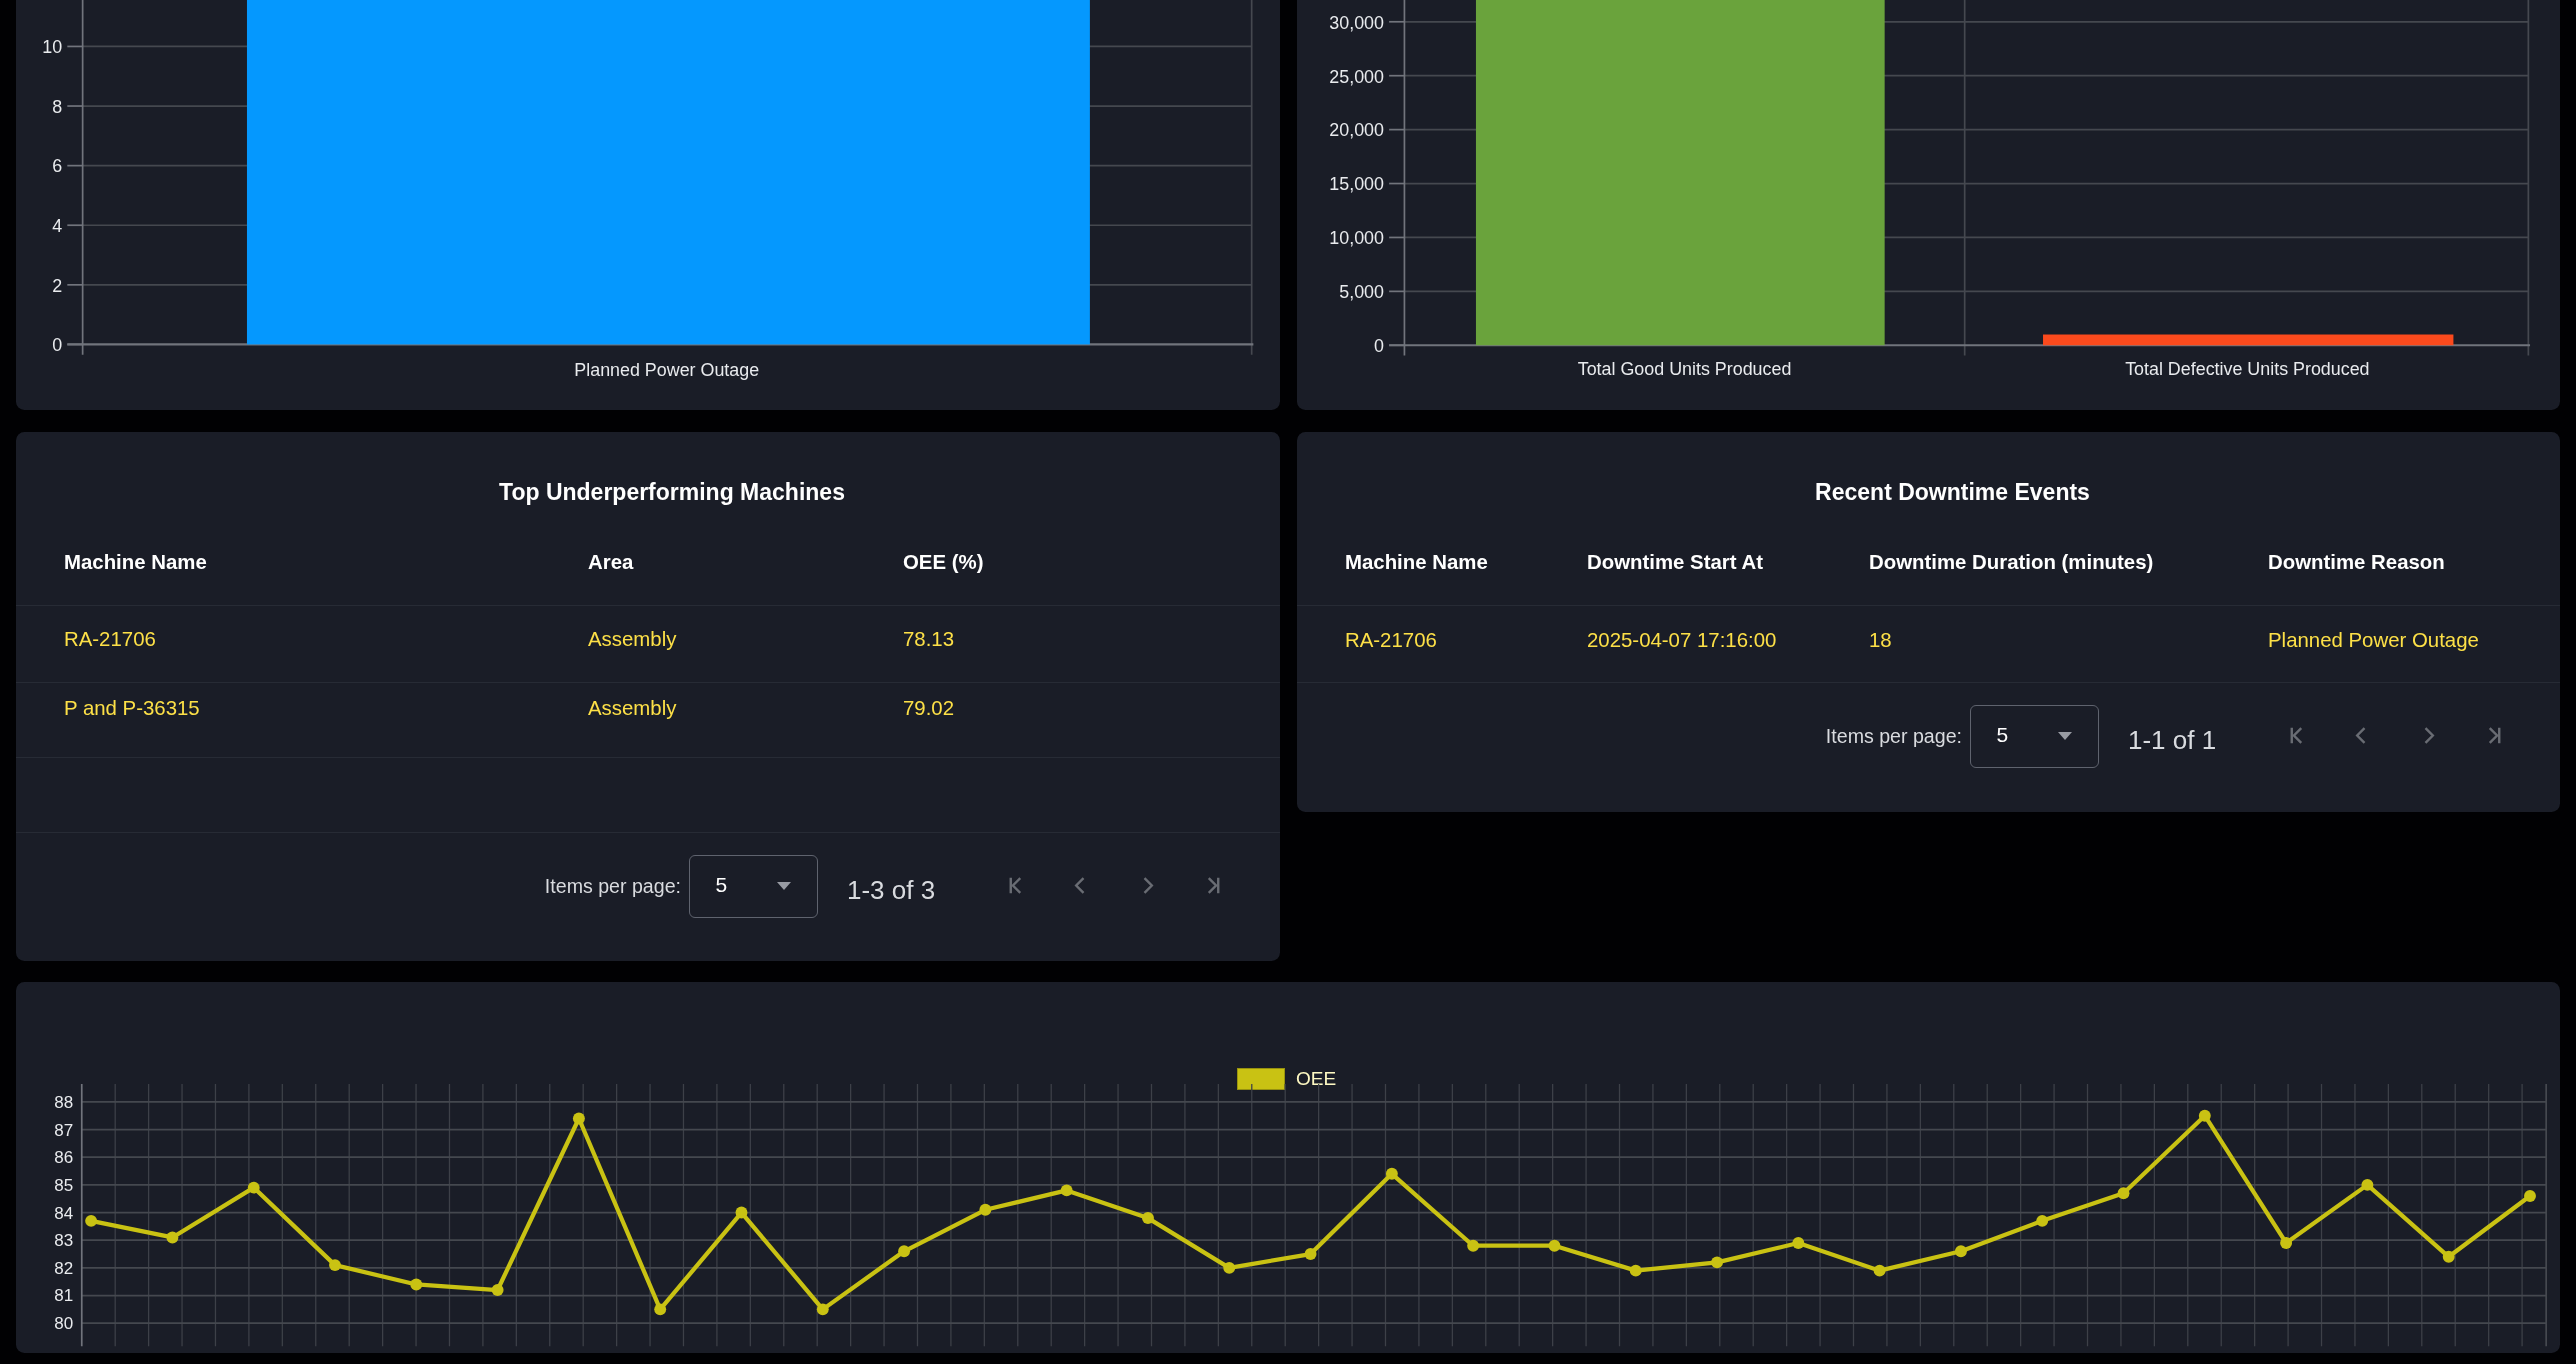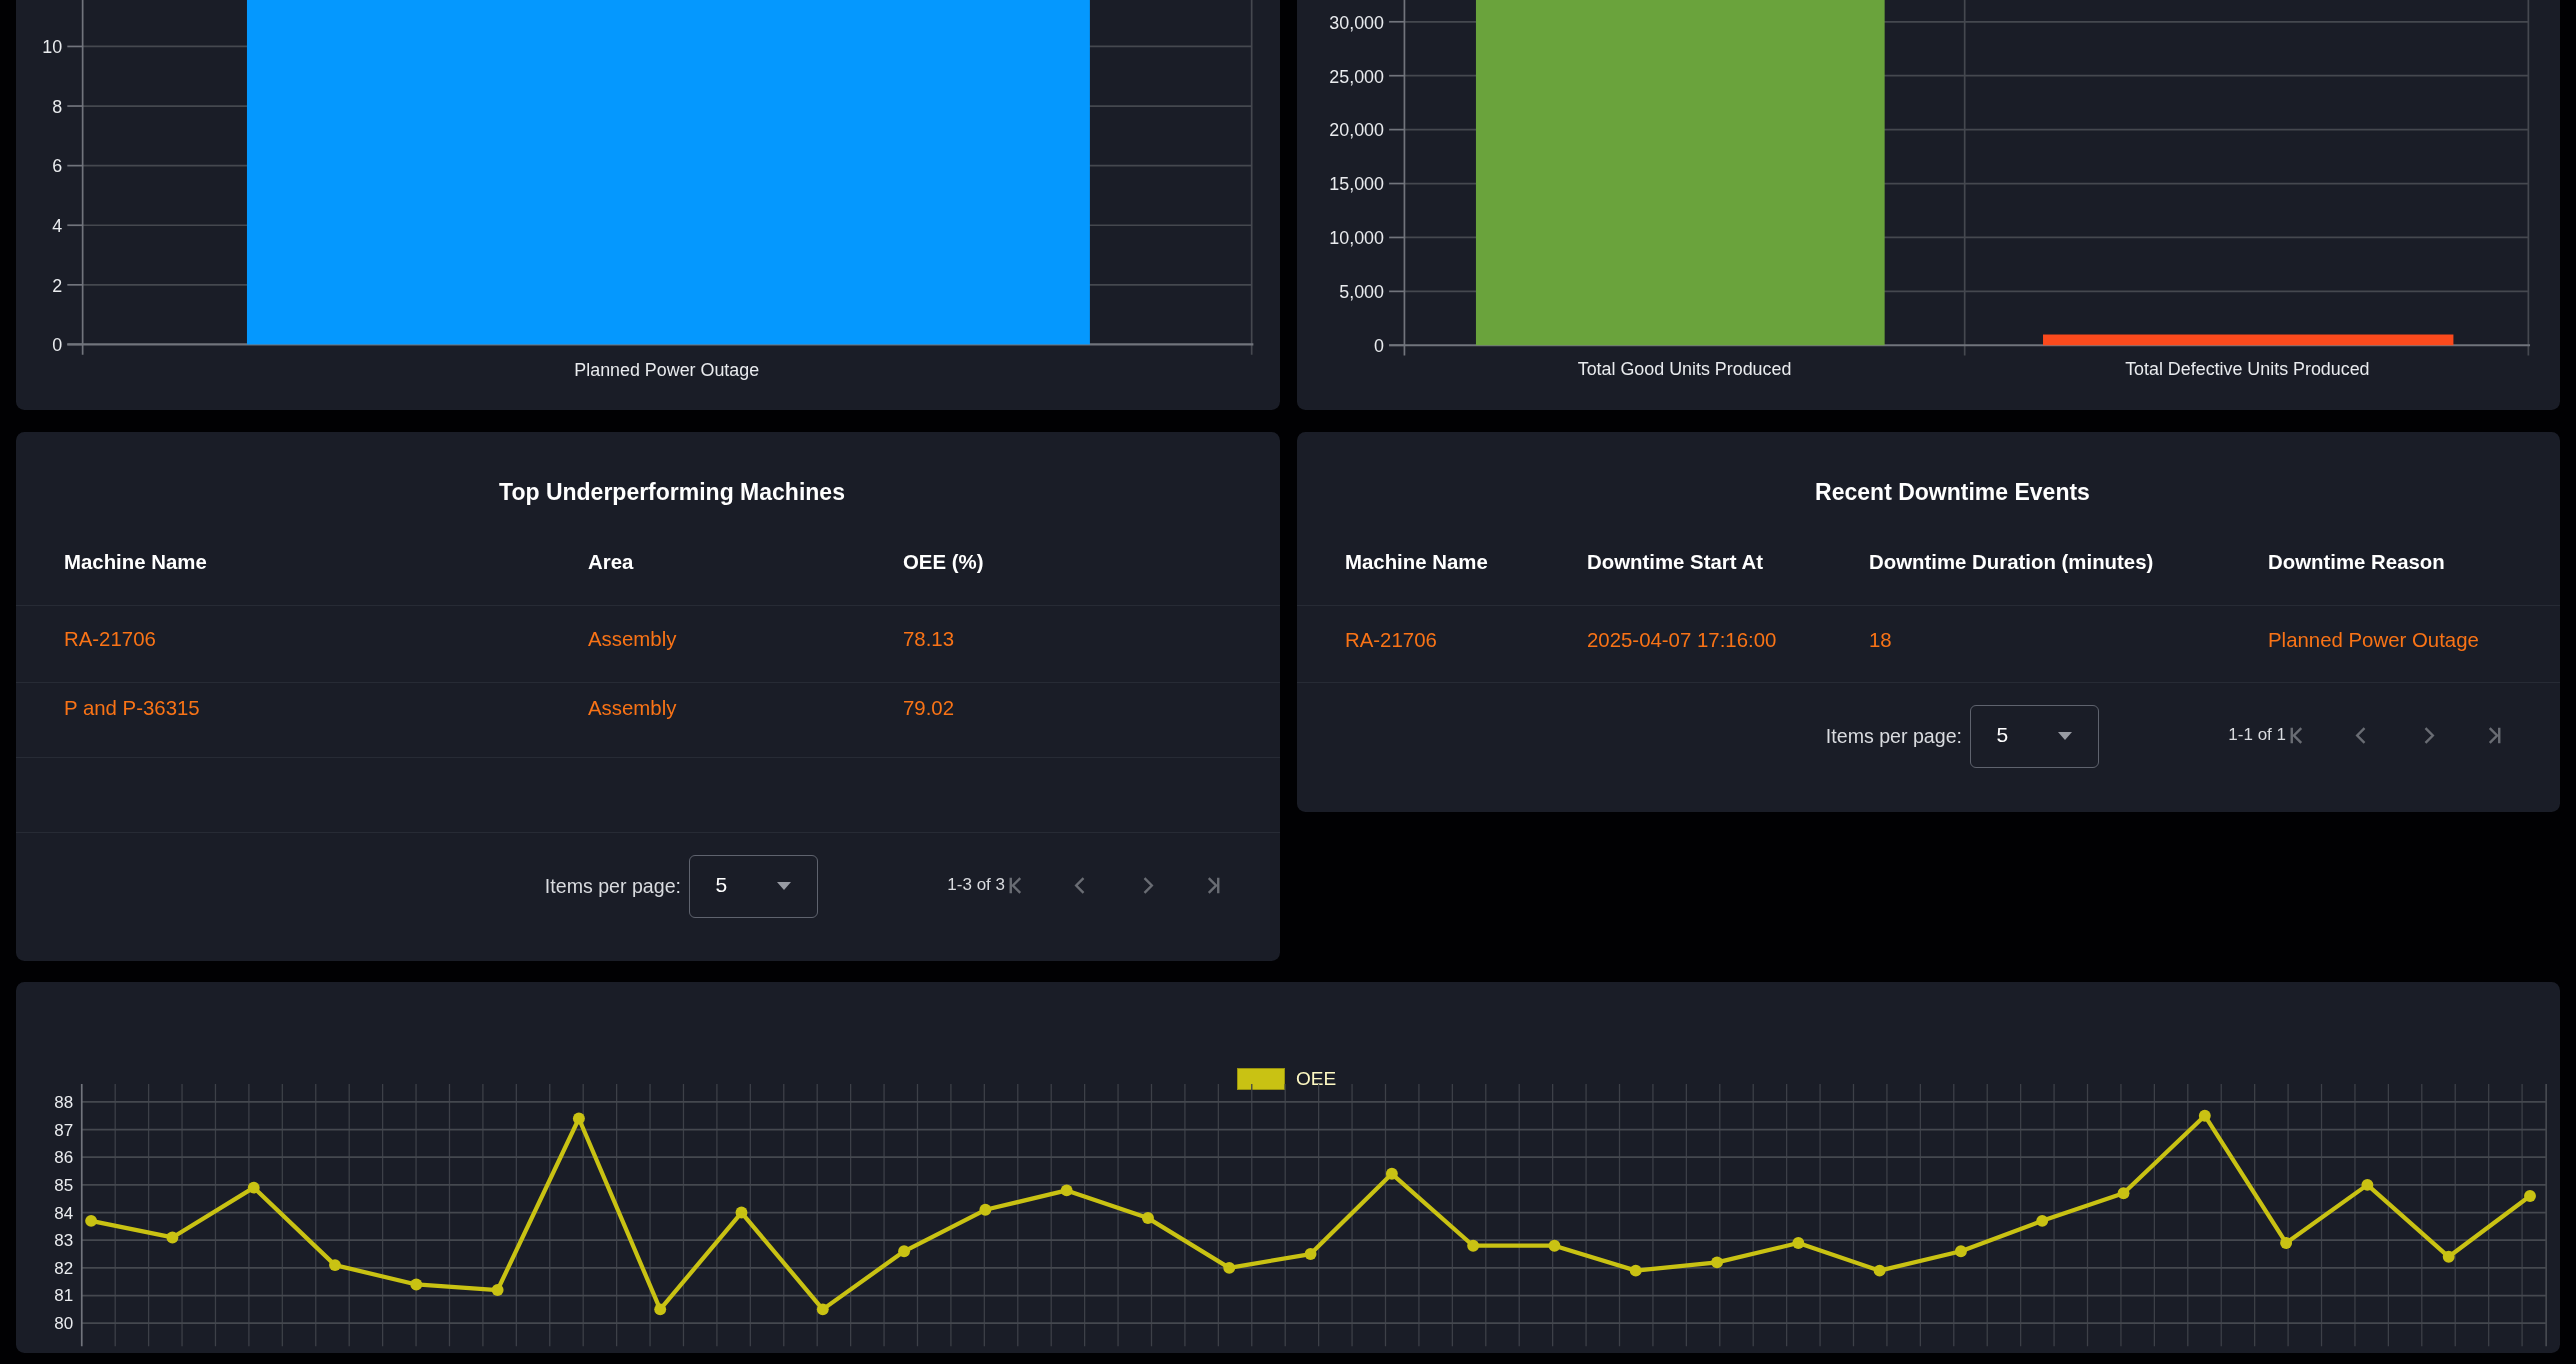--- a/index.html
+++ b/index.html
@@ -11,34 +11,34 @@
   #card-top-machines{left:16px;top:432px;width:1264px;height:529px;}
   #card-downtime-events{left:1297px;top:432px;width:1263px;height:380px;}
   #card-oee{left:16px;top:982px;width:2544px;height:371px;}
   .card svg{position:absolute;left:0;top:0;}
   svg text{font-family:"Liberation Sans",sans-serif;}
   .card-title{position:absolute;left:0;right:0;top:25.6px;height:31px;text-align:center;
     font-size:23px;font-weight:bold;color:#ffffff;line-height:31px;margin-left:48px;}
   .table-abs{position:absolute;left:0;top:0;right:0;bottom:0;}
   .t-row{position:absolute;left:0;right:0;height:29px;}
   .th{position:absolute;top:119px;font-size:20.4px;font-weight:bold;color:#ffffff;white-space:nowrap;}
-  .td{position:absolute;top:0;font-size:20.4px;color:#f97316;white-space:nowrap;}
+  .td{position:absolute;top:0;font-size:20.4px;color:#fde047;white-space:nowrap;}
   .tdiv{position:absolute;left:0;right:0;height:0.9px;background:#272b35;}
   .paginator{position:absolute;left:0;right:0;height:68px;}
   #pag-top{top:423px;}
   #pag-events{top:273px;}
   .pp-label{position:absolute;left:409px;width:256px;top:19.6px;text-align:right;
     font-size:19.6px;color:#d9dbdf;white-space:nowrap;}
   .pp-select{position:absolute;left:673px;top:0;width:129px;height:63px;border:1.7px solid #5f636e;
     border-radius:6px;box-sizing:border-box;background:transparent;cursor:pointer;}
   .pp-select .val{position:absolute;left:25.6px;top:17px;font-size:21px;color:#ffffff;}
   .caret{position:absolute;left:87px;top:26.4px;width:0;height:0;
     border-left:7.7px solid transparent;border-right:7.7px solid transparent;border-top:8.5px solid #989ba3;}
-  .pp-range{position:absolute;left:831px;width:158px;top:19.6px;text-align:right;
-    font-size:17px;color:#d9dbdf;white-space:nowrap;}
+  .pp-range{position:absolute;left:831px;width:158px;top:19.6px;text-align:left;
+    font-size:26px;color:#d9dbdf;white-space:nowrap;}
   .pg{position:absolute;top:14.5px;width:31px;height:34px;background:transparent;border:none;padding:0;cursor:default;}
   .pg.b1{left:984px}.pg.b2{left:1049px}.pg.b3{left:1116px}.pg.b4{left:1182px}
   .pg svg{position:static;}
   .chart-title{position:absolute;left:0;right:0;top:38px;height:25.6px;text-align:center;
     font-size:19px;font-weight:bold;color:#ffffff;line-height:25.6px;}
   .legend{position:absolute;left:0;top:85px;width:100%;height:24px;}
   .legend .swatch{position:absolute;left:1221px;top:0.9px;width:48px;height:22px;background:#c9c213;
     box-shadow:inset 0 0 0 0.9px #96910f;}
   .legend .lab{position:absolute;left:1280px;top:0;font-size:19px;color:#fef9c3;line-height:24px;}
   #chart-oee-svg{top:102px;}

